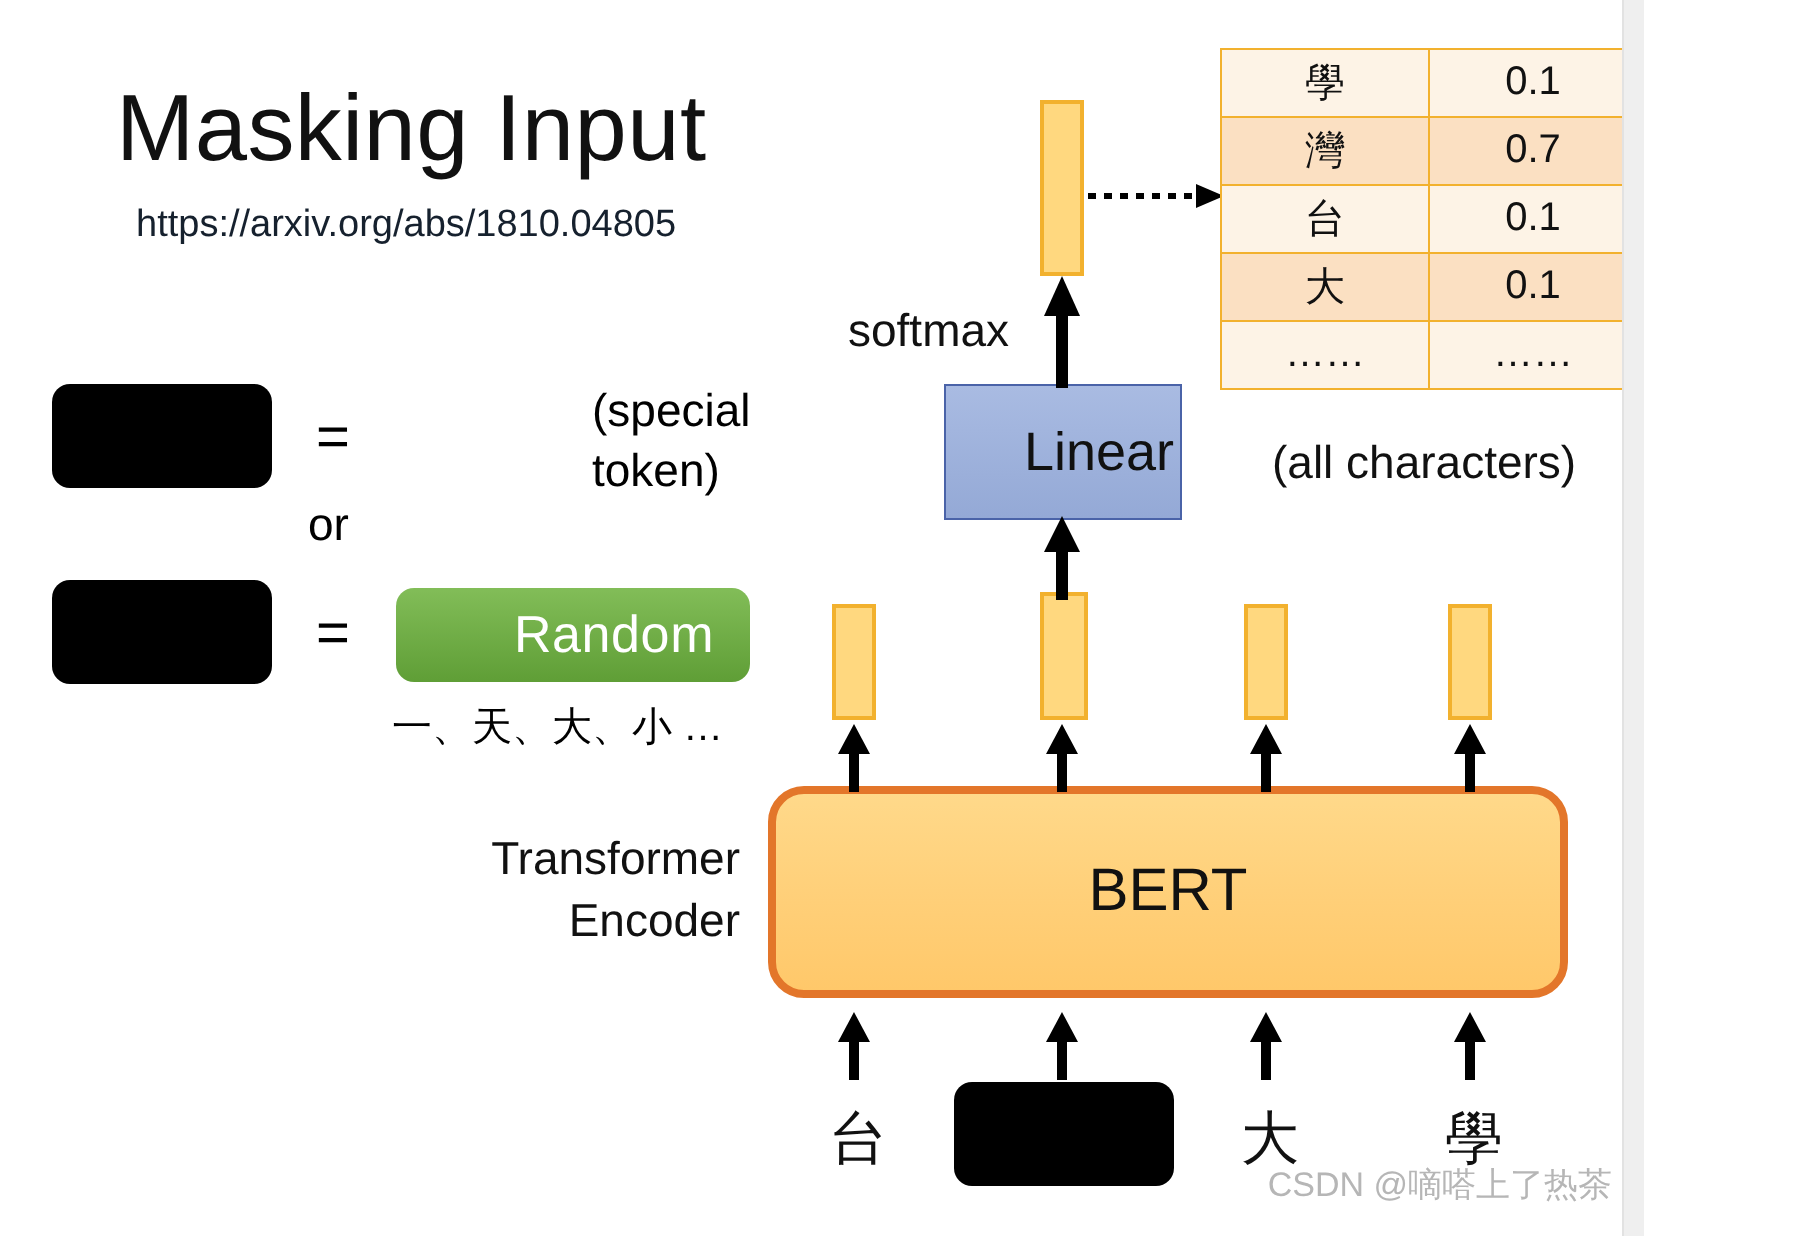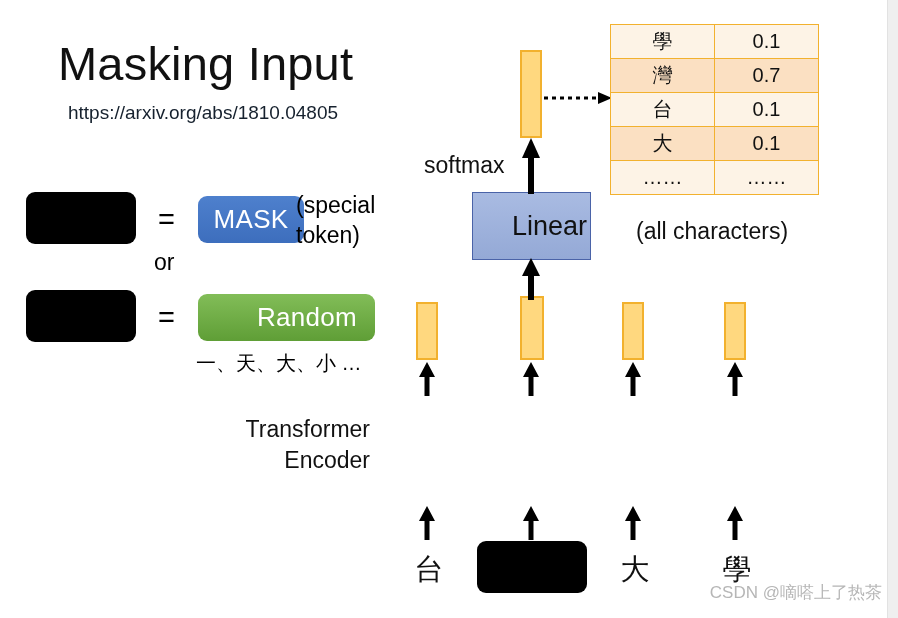--- a/index.html
+++ b/index.html
@@ -5,21 +5,21 @@
   html, body {
     margin: 0;
     padding: 0;
     background: #ffffff;
   }
   body {
     font-family: "Liberation Sans", "DejaVu Sans", sans-serif;
   }
   #slide {
     position: relative;
-    width: 898px;
+    width: 822px;
     height: 618px;
     background: #ffffff;
     overflow: hidden;
   }
   
   .page-edge {
     position: absolute;
     top: 0;
     right: 0;
     width: 10px;
@@ -195,39 +195,39 @@
 </head>
 <body>
 
 <div id="slide">
 
   <div class="title">Masking Input</div>
   <div class="subtitle-link">https://arxiv.org/abs/1810.04805</div>
 
   <div class="black-box" style="left:26px; top:192px; width:110px; height:52px;"></div>
   <div class="eq-sign" style="left:158px; top:203px;">=</div>
-  <div class="pill pill-mask" style="left:198px; top:196px; width:106px; height:47px;">
-    <span>MASK</span>
-  </div>
   <div class="special-token" style="left:296px; top:190px; white-space:pre;">(special
 token)</div>
   <div class="or-word" style="left:154px; top:249px;">or</div>
 
   <div class="black-box" style="left:26px; top:290px; width:110px; height:52px;"></div>
   <div class="eq-sign" style="left:158px; top:301px;">=</div>
   <div class="pill pill-random" style="left:198px; top:294px; width:136px; height:47px;padding-left:41px;">
     <span>Random</span>
   </div>
   <div class="random-examples" style="left:196px; top:350px;">一、天、大、小 …</div>
 
   <div class="ann-text" style="left:160px; top:414px; width:210px; white-space:pre;">Transformer
 Encoder</div>
   <div class="softmax-label" style="left:424px; top:152px;">softmax</div>
   <div class="all-chars" style="left:636px; top:218px;">(all characters)</div>
 
+  <div class="bert-box" style="left:384px; top:393px; width:400px; height:106px;">
+    <span>BERT</span>
+  </div>
 
   <div class="linear-box" style="left:472px; top:192px; width:119px; height:68px;padding-left:36px;">
     <span>Linear</span>
   </div>
 
   <div class="vec" style="left:416px; top:302px; width:22px; height:58px;"></div>
   <div class="vec" style="left:520px; top:296px; width:24px; height:64px;"></div>
   <div class="vec" style="left:622px; top:302px; width:22px; height:58px;"></div>
   <div class="vec" style="left:724px; top:302px; width:22px; height:58px;"></div>
 

